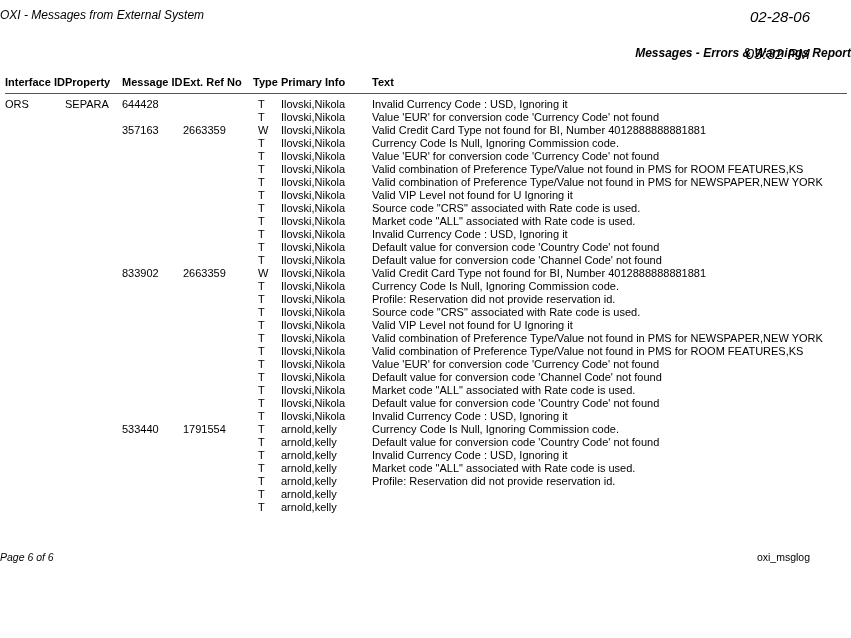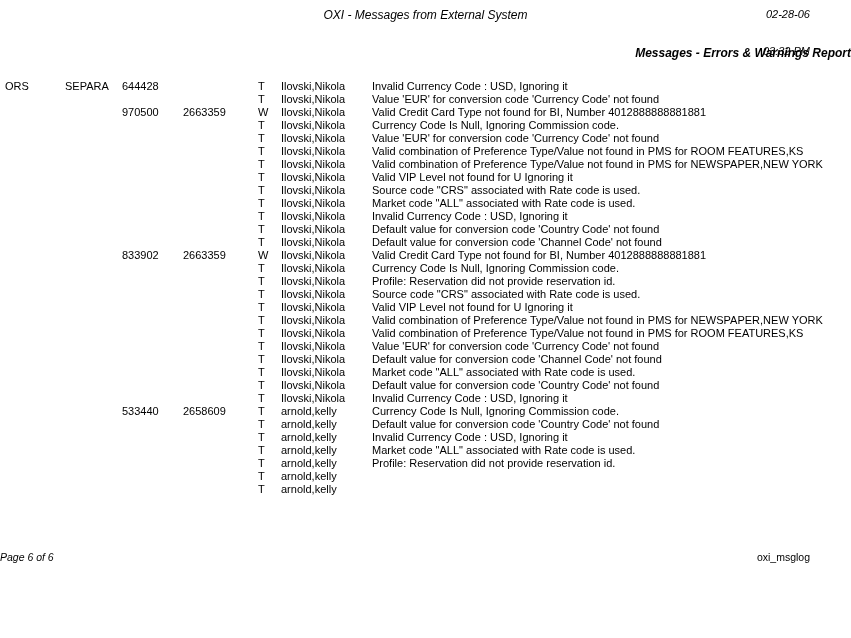--- a/index.html
+++ b/index.html
@@ -9,30 +9,30 @@
     background: #ffffff;
     color: #000000;
     font-family: "Liberation Sans", "DejaVu Sans", sans-serif;
     position: relative;
     overflow: hidden;
   }
 
   
   .page-head-line { position: absolute; left: 0; width: 100%; }
   .sys-title {
-    top: 8px; text-align: center;
+    top: 8px; 
     font-size: 12px; font-style: italic;
   }
   .report-title {
     top: 46px; text-align: right;
     font-size: 12px; font-style: italic; font-weight: bold;
   }
   .corner-right {
     position: absolute; right: 41px;
-    font-size: 11px; font-style: italic; text-align: right;
+    font-size: 15px; font-style: italic; text-align: right;
   }
   .run-date { top: 8px; }
   .run-time { top: 45px; padding-left: 12px; }
 
   
   .report-table {
     position: absolute;
     left: 5px; top: 76px;
     width: 842px;
     font-size: 11px;
@@ -71,20 +71,31 @@
 </style>
 </head>
 <body>
 
 <div class="page-head-line sys-title">OXI - Messages from External System</div>
 <div class="corner-right run-date">02-28-06</div>
 <div class="page-head-line report-title">Messages - Errors &amp; Warnings Report</div>
 <div class="corner-right run-time">03:32 PM</div>
 
 <div class="report-table">
+  <div class="thead">
+    <div class="tr">
+      <span class="th">Interface ID</span>
+      <span class="th">Property</span>
+      <span class="th">Message ID</span>
+      <span class="th">Ext. Ref No</span>
+      <span class="th">Type</span>
+      <span class="th">Primary Info</span>
+      <span class="th">Text</span>
+    </div>
+  </div>
   <div class="tbody">
   <div class="tr">
     <span class="td">ORS</span>
     <span class="td">SEPARA</span>
     <span class="td">644428</span>
     <span class="td"></span>
     <span class="td td-type">T</span>
     <span class="td">Ilovski,Nikola</span>
     <span class="td">Invalid Currency Code : USD, Ignoring it</span>
   </div>
@@ -95,21 +106,21 @@
     <span class="td"></span>
     <span class="td"></span>
     <span class="td td-type">T</span>
     <span class="td">Ilovski,Nikola</span>
     <span class="td">Value 'EUR' for conversion code 'Currency Code' not found</span>
   </div>
 
   <div class="tr">
     <span class="td"></span>
     <span class="td"></span>
-    <span class="td">970500</span>
+    <span class="td">357163</span>
     <span class="td">2663359</span>
     <span class="td td-type">W</span>
     <span class="td">Ilovski,Nikola</span>
     <span class="td">Valid Credit Card Type not found for BI, Number 4012888888881881</span>
   </div>
 
   <div class="tr">
     <span class="td"></span>
     <span class="td"></span>
     <span class="td"></span>
@@ -326,21 +337,21 @@
     <span class="td"></span>
     <span class="td td-type">T</span>
     <span class="td">Ilovski,Nikola</span>
     <span class="td">Invalid Currency Code : USD, Ignoring it</span>
   </div>
 
   <div class="tr">
     <span class="td"></span>
     <span class="td"></span>
     <span class="td">533440</span>
-    <span class="td">2658609</span>
+    <span class="td">1791554</span>
     <span class="td td-type">T</span>
     <span class="td">arnold,kelly</span>
     <span class="td">Currency Code Is Null, Ignoring Commission code.</span>
   </div>
 
   <div class="tr">
     <span class="td"></span>
     <span class="td"></span>
     <span class="td"></span>
     <span class="td"></span>

